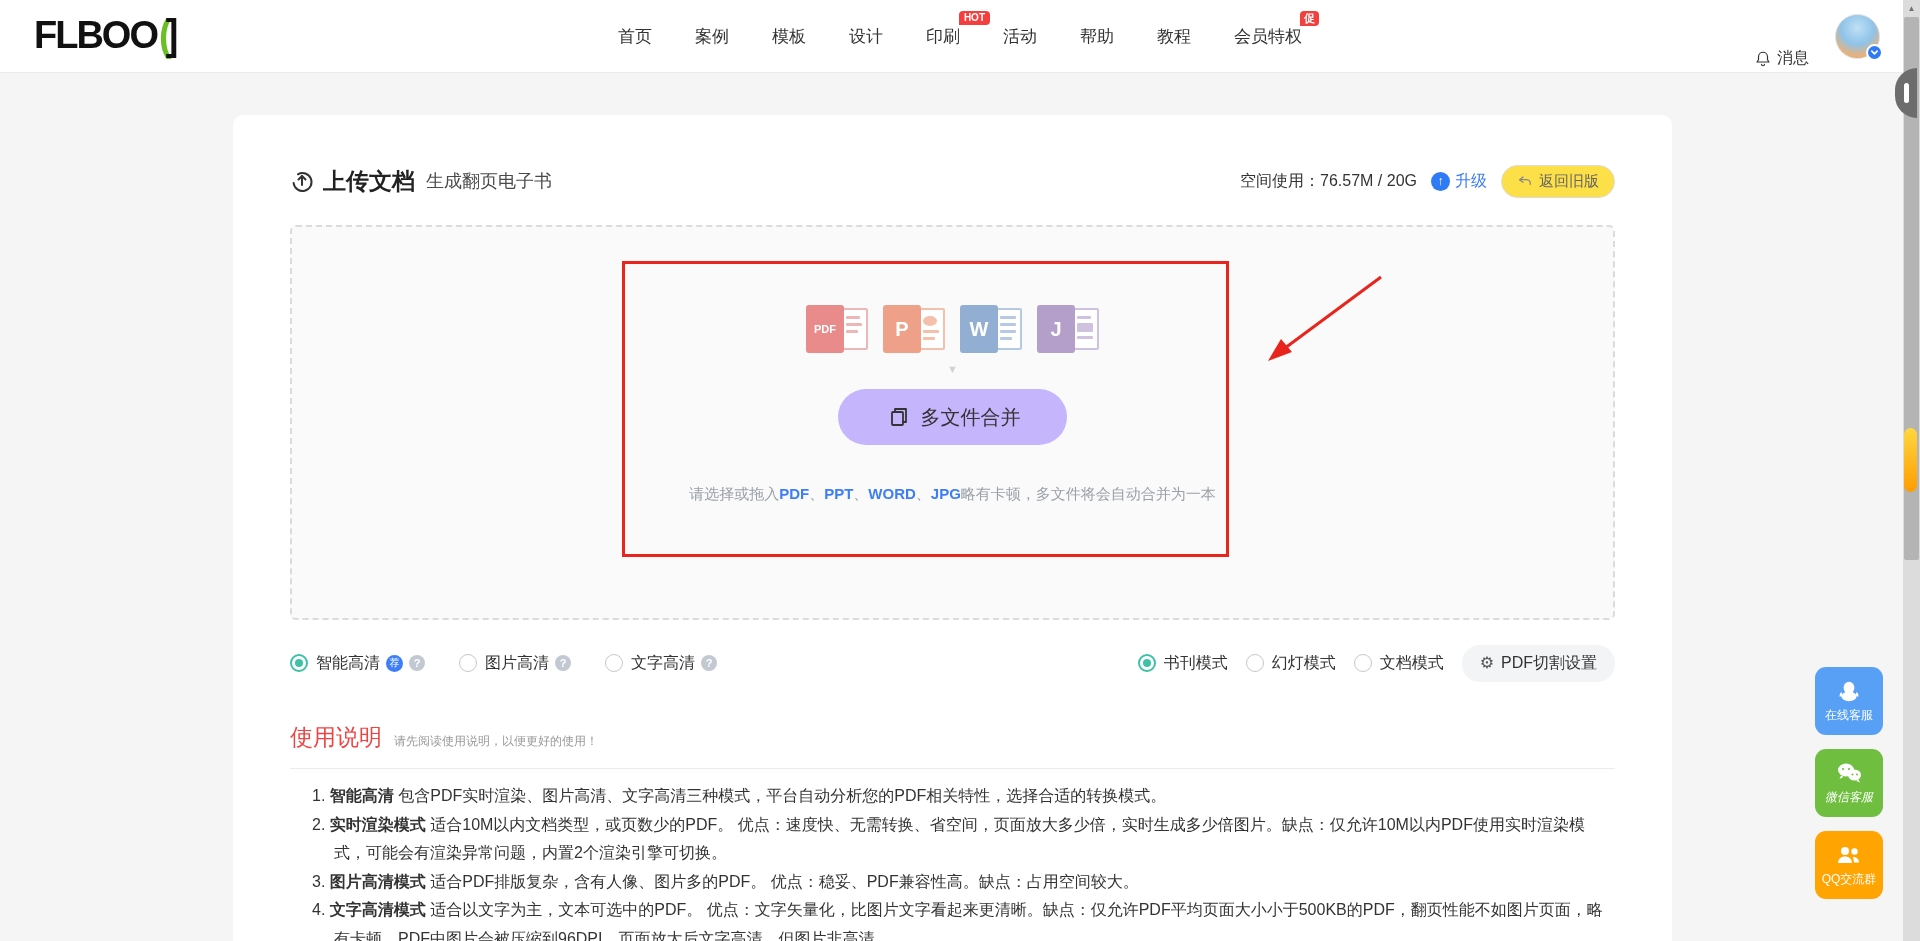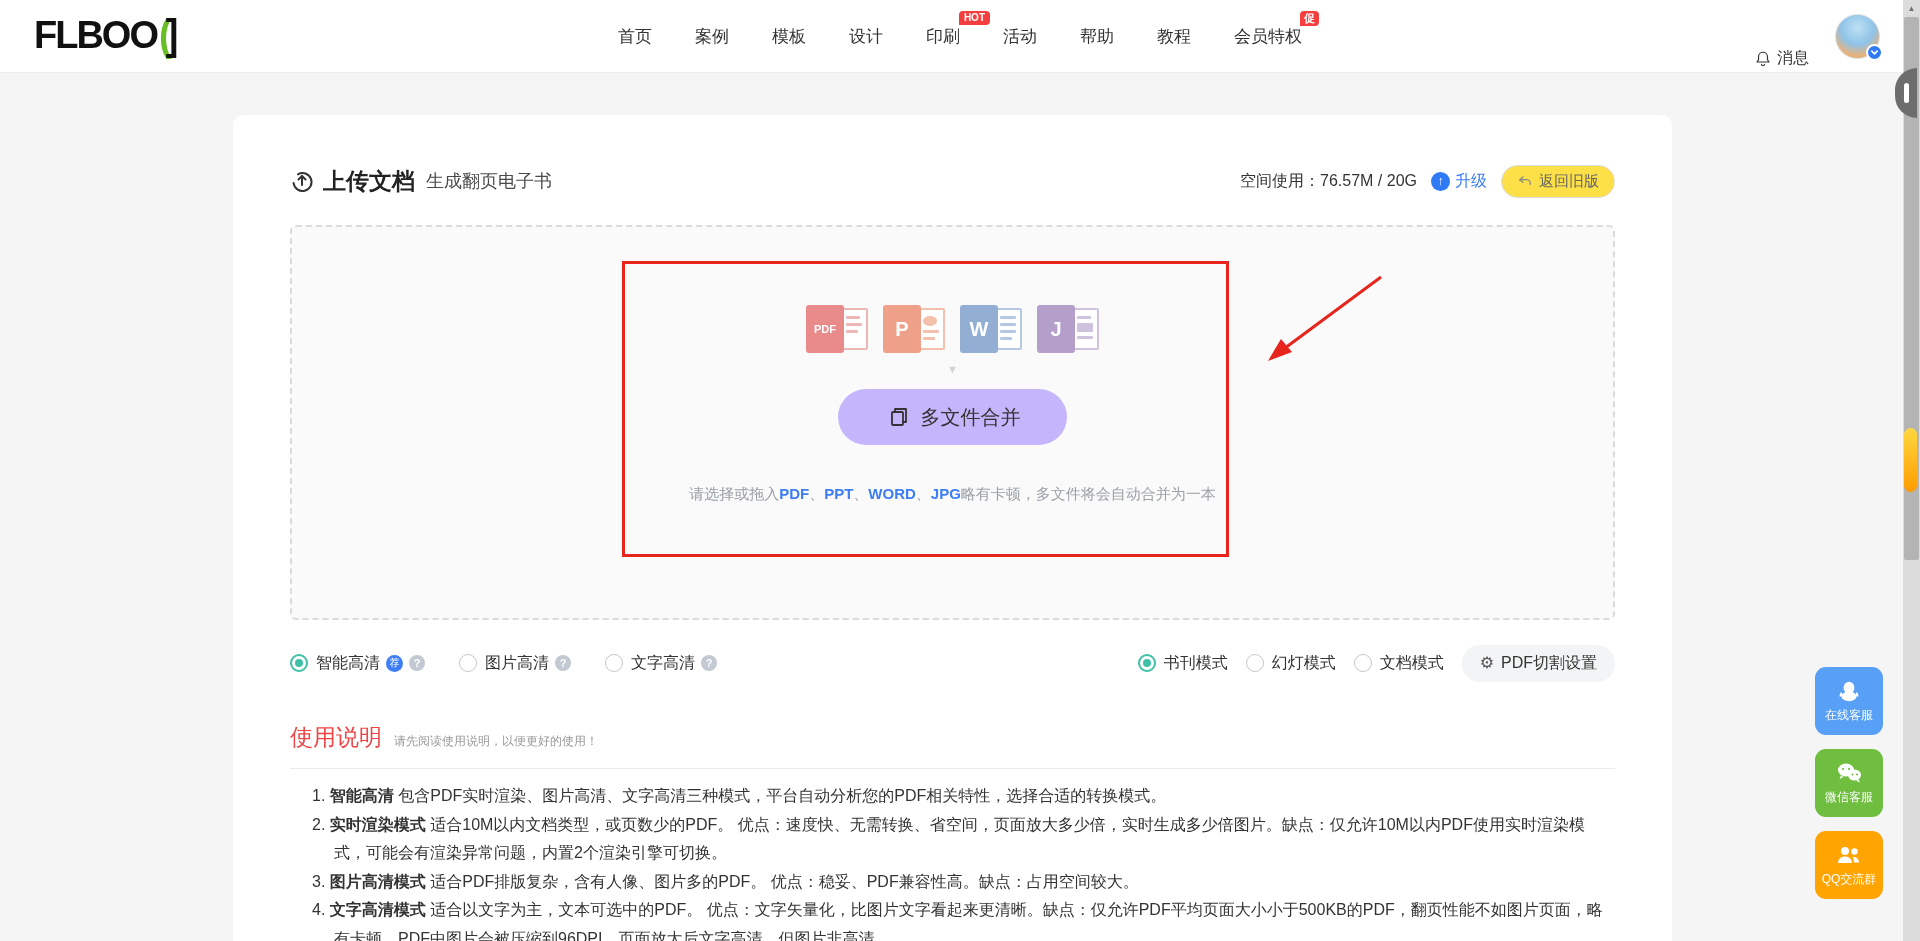--- a/index.html
+++ b/index.html
@@ -68,21 +68,21 @@
   .ins-hr{border:none;border-top:1px solid #ebebeb;margin-top:15px;}
   .ins-list{list-style:none;margin:13px 0 0 22px;}
   .ins-list li{font-size:16px;color:#333;line-height:28.5px;padding-left:22px;text-indent:-22px;}
   .ins-list b{font-weight:bold;}
   
   .anno-rect{position:absolute;left:622px;top:261px;width:607px;height:296px;border:3px solid #e8251d;z-index:15;pointer-events:none;}
   .anno-arrow{position:absolute;left:0;top:0;width:1920px;height:941px;z-index:15;pointer-events:none;}
   
   .float-stack{position:absolute;right:37px;top:667px;display:flex;flex-direction:column;gap:14px;z-index:25;}
   .float-btn{width:68px;height:68px;border-radius:11px;display:flex;flex-direction:column;align-items:center;justify-content:center;gap:3px;color:#fff;font-size:12px;cursor:pointer;}
-  .fb-blue{background:#58a0f5;} .fb-green{background:#6fbe3f;} .fb-orange{background:#ffa400;}
+  .fb-blue{background:#58a0f5;} .fb-green{background:#6fbe3f;font-style:italic;} .fb-orange{background:#ffa400;}
   
   .scrollbar{position:absolute;right:0;top:0;width:17px;height:941px;background:#dcdcdc;z-index:30;}
   .sb-up{position:absolute;top:0;left:0;width:17px;height:17px;display:flex;align-items:center;justify-content:center;color:#707070;font-size:8px;background:#dcdcdc;}
   .sb-thumb{position:absolute;top:17px;left:1px;width:15px;height:543px;background:#b4b4b4;border-radius:2px;}
   .side-handle{position:absolute;right:3px;top:68px;width:22px;height:50px;background:#6d6d6d;border-radius:25px 0 0 25px;z-index:31;display:flex;align-items:center;justify-content:center;}
   .side-handle .pill{width:5px;height:20px;background:#fff;border-radius:3px;}
   .yellow-handle{position:absolute;right:3px;top:428px;width:13px;height:64px;border-radius:7px;background:linear-gradient(#ffd73f,#ff9c00);z-index:31;}
   svg{display:block;}
 </style>
 </head>

